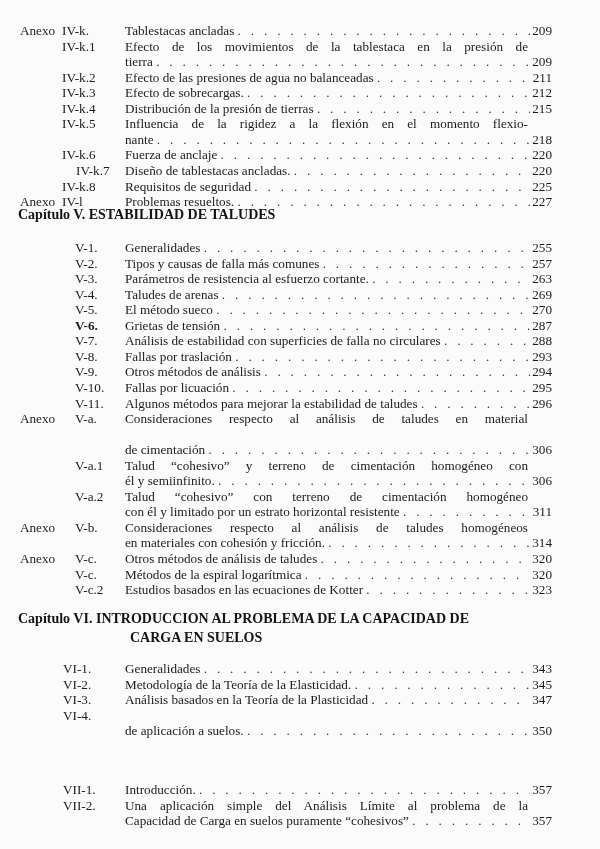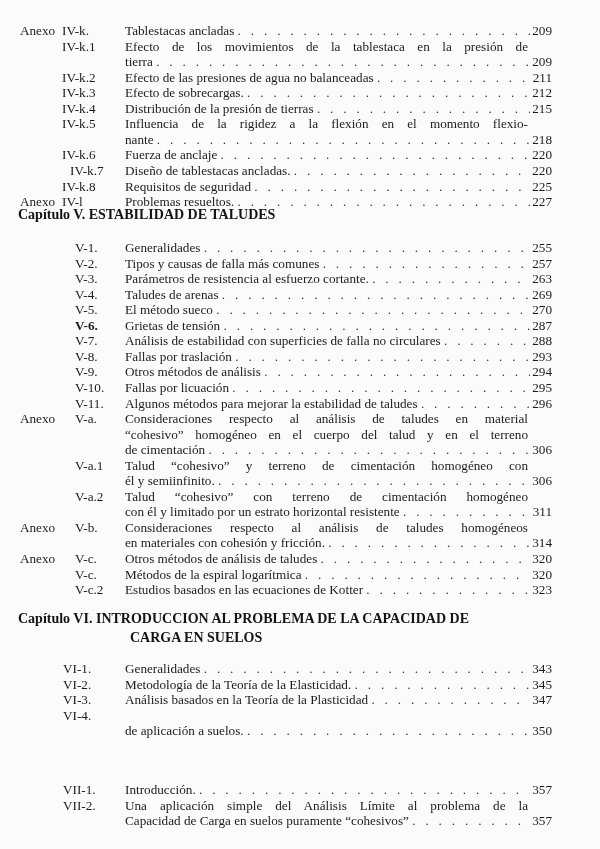--- a/index.html
+++ b/index.html
@@ -66,21 +66,21 @@
     <div class="row" style="top: 131.85px;">
       <span class="title" style="width: 405px;"><span>nante</span> <span class="leader">. . . . . . . . . . . . . . . . . . . . . . . . . . . . . . . . . . . . . . . . . . . . .</span></span>
       <span class="page-num">218</span>
     </div>
     <div class="row" style="top: 147.4px;">
       <span class="code" style="left: 62px;">IV-k.6</span>
       <span class="title" style="width: 405px;"><span>Fuerza de anclaje</span> <span class="leader">. . . . . . . . . . . . . . . . . . . . . . . . . . . . . . . . . . . . . . . . . . . . .</span></span>
       <span class="page-num">220</span>
     </div>
     <div class="row" style="top: 162.95px;">
-      <span class="code" style="left: 70px;">IV-k.7</span>
+      <span class="code" style="left: 76px;">IV-k.7</span>
       <span class="title" style="width: 405px;"><span>Diseño de tablestacas ancladas.</span> <span class="leader">. . . . . . . . . . . . . . . . . . . . . . . . . . . . . . . . . . . . . . . . . . . . .</span></span>
       <span class="page-num">220</span>
     </div>
     <div class="row" style="top: 178.5px;">
       <span class="code" style="left: 62px;">IV-k.8</span>
       <span class="title" style="width: 405px;"><span>Requisitos de seguridad</span> <span class="leader">. . . . . . . . . . . . . . . . . . . . . . . . . . . . . . . . . . . . . . . . . . . . .</span></span>
       <span class="page-num">225</span>
     </div>
     <div class="row" style="top: 194.05px;">
       <span class="prefix">Anexo</span>
@@ -141,23 +141,20 @@
     </div>
     <div class="row" style="top: 395.5px;">
       <span class="code" style="left: 75px;">V-11.</span>
       <span class="title" style="width: 405px;"><span>Algunos métodos para mejorar la estabilidad de taludes</span> <span class="leader">. . . . . . . . . . . . . . . . . . . . . . . . . . . . . . . . . . . . . . . . . . . . .</span></span>
       <span class="page-num">296</span>
     </div>
     <div class="row" style="top: 411.05px;">
       <span class="prefix">Anexo</span>
       <span class="code" style="left: 75px;">V-a.</span>
       <span class="title justify" style="width: 403px;"><span>Consideraciones respecto al análisis de taludes en material</span></span>
-    </div>
-    <div class="row" style="top: 426.6px;">
-      <span class="title justify" style="width: 403px;"><span>“cohesivo” homogéneo en el cuerpo del talud y en el terreno</span></span>
     </div>
     <div class="row" style="top: 442.15px;">
       <span class="title" style="width: 405px;"><span>de cimentación</span> <span class="leader">. . . . . . . . . . . . . . . . . . . . . . . . . . . . . . . . . . . . . . . . . . . . .</span></span>
       <span class="page-num">306</span>
     </div>
     <div class="row" style="top: 457.7px;">
       <span class="code" style="left: 75px;">V-a.1</span>
       <span class="title justify" style="width: 403px;"><span>Talud “cohesivo” y terreno de cimentación homogéneo con</span></span>
     </div>
     <div class="row" style="top: 473.25px;">

